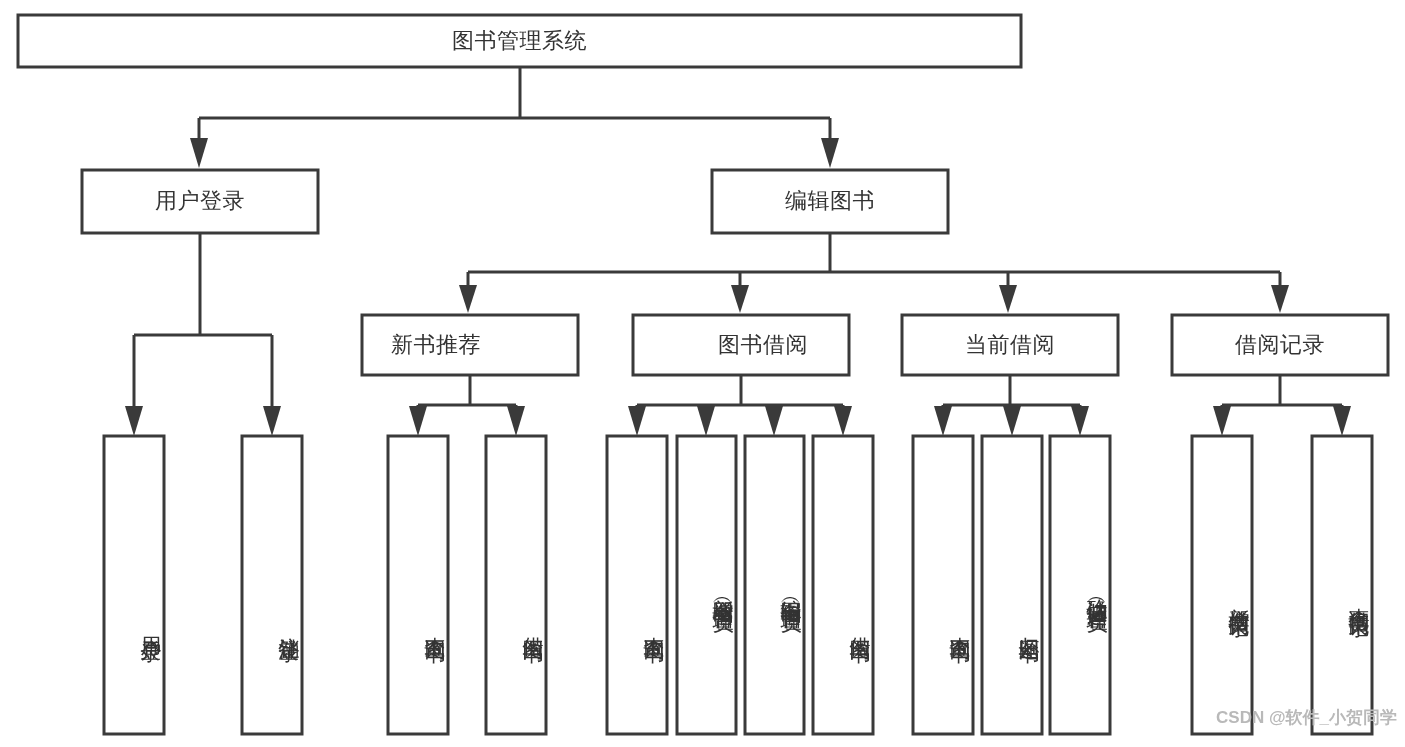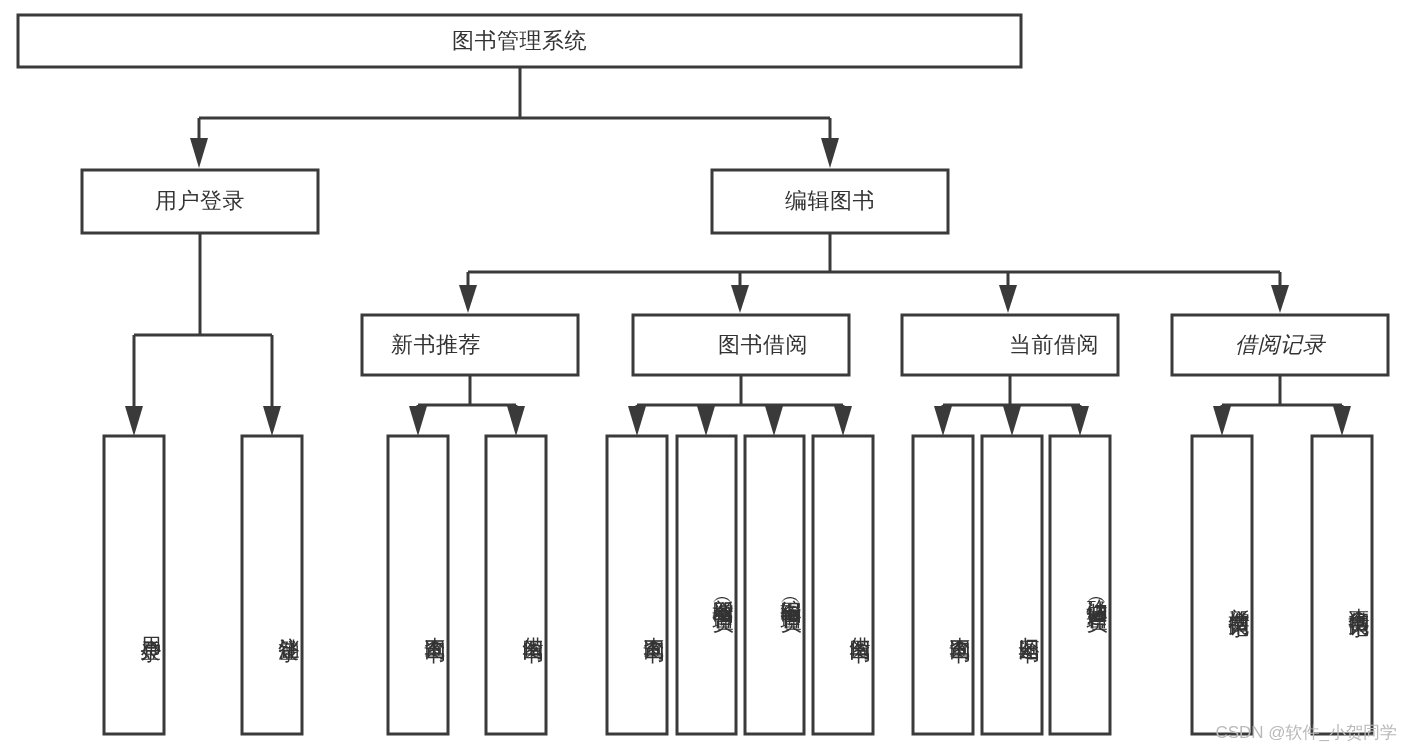--- a/index.html
+++ b/index.html
@@ -58,26 +58,27 @@
     text-orientation: upright;
     font-size: 21px;
     line-height: 1.25;
     align-items: flex-start;
     justify-content: center;
     letter-spacing: 2px;
   }
   #watermark {
     position: absolute;
     right: 8px;
-    bottom: 3px;
+    bottom: 18px;
     font-size: 17px;
     color: #b9b9b9;
     font-family: "Liberation Sans", "DejaVu Sans", sans-serif;
     white-space: nowrap;
     pointer-events: none;
+    font-weight: bold;
   }
 </style>
 </head>
 <body>
 
 <div id="canvas">
 
   <svg id="diagram" viewBox="0 0 1405 747">
 
     <rect class="node-box" x="18" y="15" width="1003" height="52"></rect>
@@ -168,22 +169,22 @@
     <rect class="node-box" x="1312" y="436" width="60" height="298"></rect>
   </svg>
 
   <div class="node-label horiz" style="left:18px; top:15px; width:1003px; height:52px;">图书管理系统</div>
 
   <div class="node-label horiz" style="left:82px; top:170px; width:236px; height:63px;">用户登录</div>
   <div class="node-label horiz" style="left:712px; top:170px; width:236px; height:63px;">编辑图书</div>
 
   <div class="node-label horiz" style="left:340px; top:315px; width:192px; height:60px;">新书推荐</div>
   <div class="node-label horiz" style="left:633px; top:315px; width:260px; height:60px;">图书借阅</div>
-  <div class="node-label horiz" style="left:902px; top:315px; width:216px; height:60px;margin-left:44px;">当前借阅</div>
-  <div class="node-label horiz" style="left:1172px; top:315px; width:216px; height:60px;font-style:italic;">借阅记录</div>
+  <div class="node-label horiz" style="left:902px; top:315px; width:216px; height:60px;">当前借阅</div>
+  <div class="node-label horiz" style="left:1172px; top:315px; width:216px; height:60px;">借阅记录</div>
 
   <div class="node-label vert" style="left:104px; top:436px; width:60px; height:298px; padding-top:78px; box-sizing:border-box;">用户登录</div>
   <div class="node-label vert" style="left:242px; top:436px; width:60px; height:298px; padding-top:78px; box-sizing:border-box;">注销登录</div>
 
   <div class="node-label vert" style="left:388px; top:436px; width:60px; height:298px; padding-top:78px; box-sizing:border-box;">查询图书</div>
   <div class="node-label vert" style="left:486px; top:436px; width:60px; height:298px; padding-top:78px; box-sizing:border-box;">借阅图书</div>
 
   <div class="node-label vert" style="left:607px; top:436px; width:60px; height:298px; padding-top:78px; box-sizing:border-box;">查询图书</div>
   <div class="node-label vert" style="left:677px; top:436px; width:59px; height:298px; padding-top:12px; box-sizing:border-box;">新增图书（管理员）</div>
   <div class="node-label vert" style="left:745px; top:436px; width:59px; height:298px; padding-top:12px; box-sizing:border-box;">编辑图书（管理员）</div>

